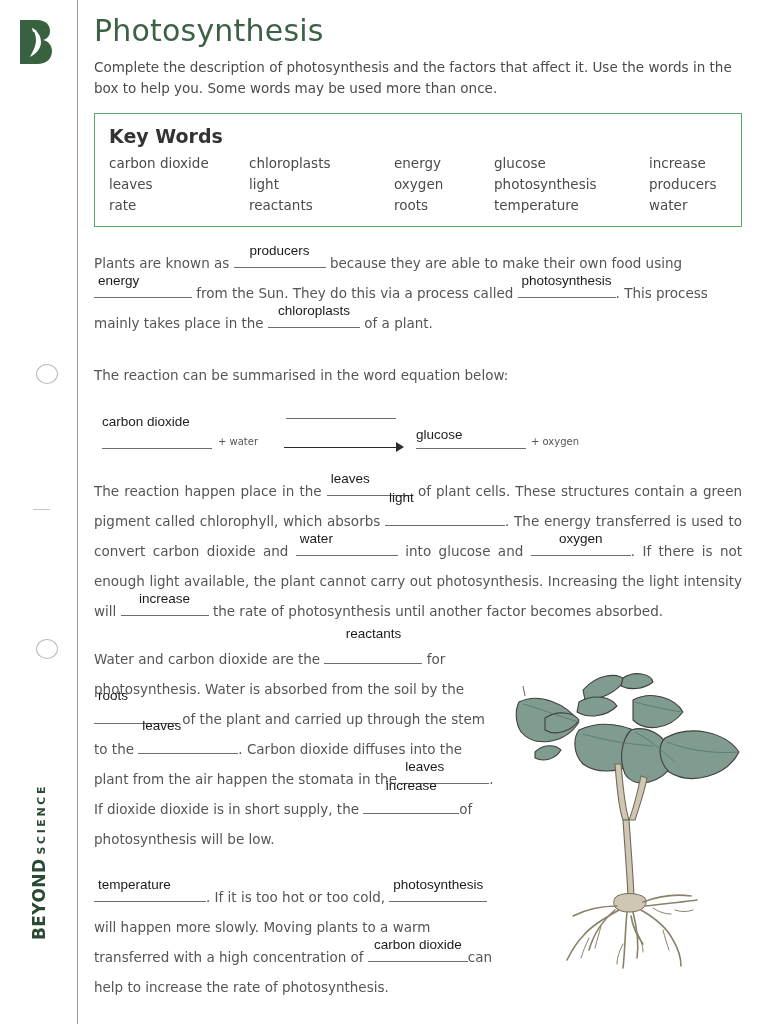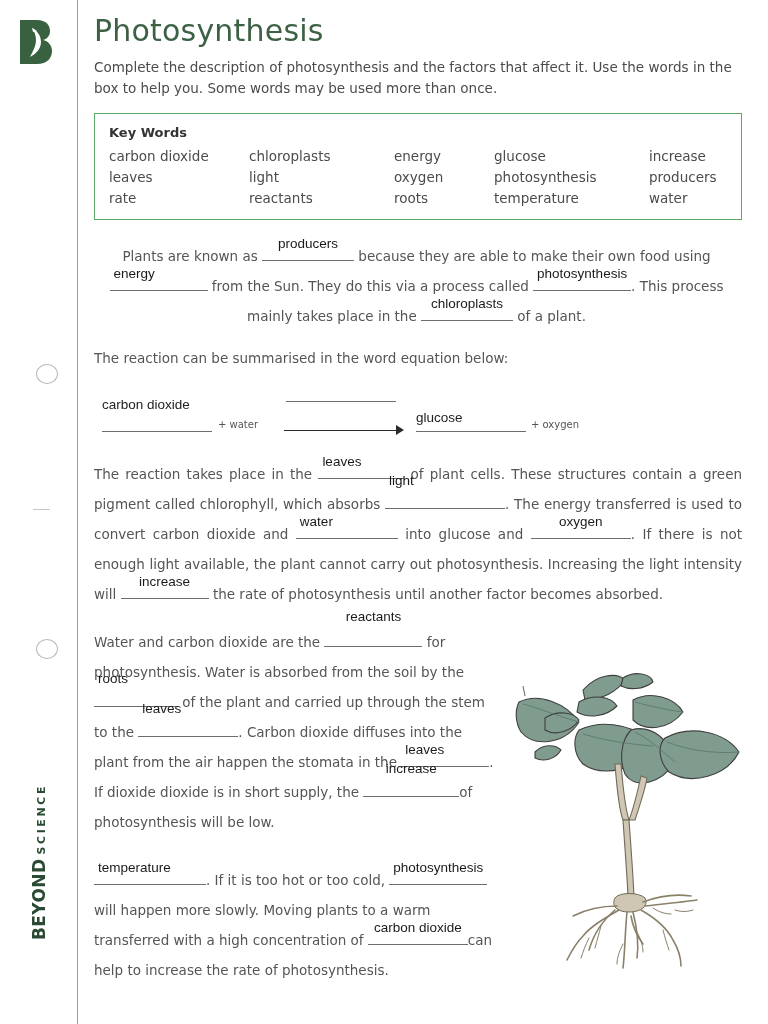--- a/index.html
+++ b/index.html
@@ -29,28 +29,28 @@
   
   .content { position:absolute; left:94px; top:0; width:660px; }
 
   .title { color:#3d6145; font-size:30px; font-weight:normal; letter-spacing:0.2px;
            margin-top:14px; line-height:1.1; }
   .intro { color:#4b4b4b; font-size:13.5px; line-height:1.55; margin-top:10px; width:645px; }
 
   
   .kw-box { margin-top:14px; width:648px; border:1.4px solid #5aa96b; background:#fff;
             padding:11px 14px 13px 14px; }
-  .kw-title { color:#333; font-size:13px; font-weight:bold; margin-bottom:8px; }
+  .kw-title { color:#333; font-size:19px; font-weight:bold; margin-bottom:8px; }
   .kw-grid { display:grid; grid-template-columns:140px 145px 100px 155px auto; row-gap:5px; }
   .kw-grid span { color:#4b4b4b; font-size:13.5px; }
 
   
   .para { color:#555; font-size:13.5px; line-height:30px; position:relative; }
-  .p1 { margin-top:21px; width:645px;text-align:center; }
-  .p-wordeq-lead { margin-top:12px; width:645px; }
+  .p1 { margin-top:21px; width:645px; }
+  .p-wordeq-lead { margin-top:22px; width:645px; }
   .p2 { margin-top:14px; width:648px; text-align:justify; }
   .p3 { margin-top:18px; width:400px; }
   .p4 { margin-top:28px; width:410px; }
 
   
   .blank { display:inline-block; border-bottom:1px solid #6d6d6d; position:relative;
            vertical-align:baseline; height:17px; }
   .ans { position:absolute; left:50%; transform:translateX(-50%); bottom:1px;
          color:#1a1a1a; font-size:13.5px; white-space:nowrap;
          font-family:"Liberation Sans", sans-serif; }
@@ -146,21 +146,21 @@
         <span class="shaft"></span>
           <span class="head"></span>
       </span>
 
       <span class="eq-term" style="left:322px; top:23px;">glucose</span>
       <span class="eq-line" style="left:322px; top:44px; width:110px;"></span>
       <span class="eq-plus" style="left:437px; top:32px;">+ oxygen</span>
     </div>
 
     <p class="para p2">
-      <span>The reaction takes place in the</span>
+      <span>The reaction happen place in the</span>
       <span class="blank" style="width:86px"><span class="ans left">leaves</span></span>
       <span>of plant cells. These structures contain a green pigment called chlorophyll, which absorbs</span>
       <span class="blank" style="width:120px"><span class="ans left" style="bottom:12px">light</span></span><span>. The energy transferred is used to convert carbon dioxide and</span>
       <span class="blank" style="width:102px"><span class="ans left">water</span></span>
       <span>into glucose and</span>
       <span class="blank" style="width:100px"><span class="ans">oxygen</span></span><span>. If there is not enough light available, the plant cannot carry out photosynthesis. Increasing the light intensity will</span>
       <span class="blank" style="width:88px"><span class="ans">increase</span></span>
       <span>the rate of photosynthesis until another factor becomes absorbed.</span>
     </p>
 

